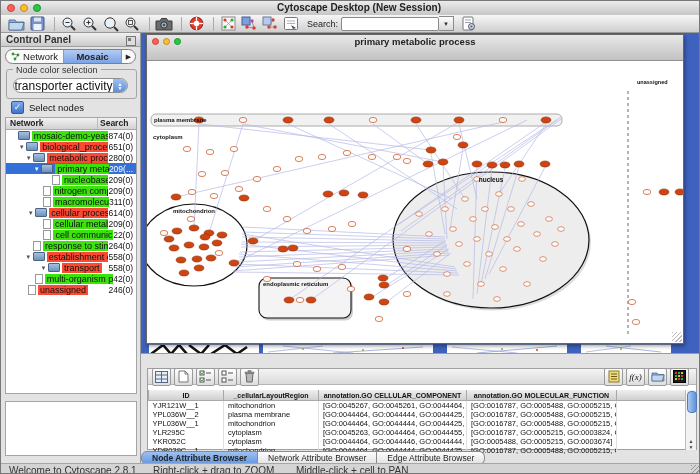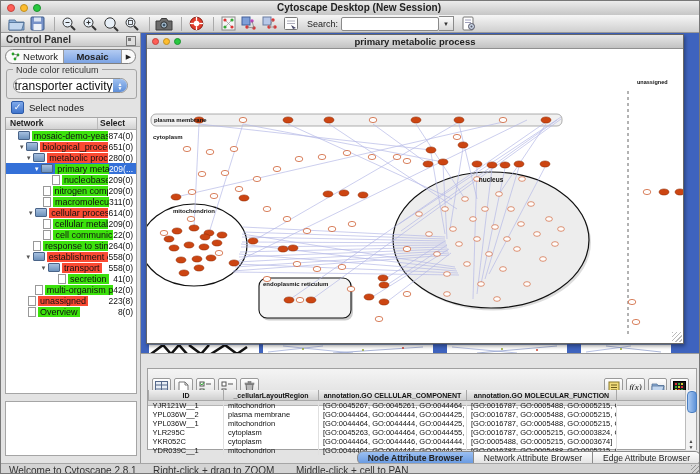--- a/index.html
+++ b/index.html
@@ -58,41 +58,41 @@
   .tlabel.green{background:#3ce20c;}
   .tlabel.red{background:#fa4a33;}
   .tcount{margin-left:auto;padding-right:3px;font-size:8.5px;color:#111;flex:none;}
   .trow.selected .tcount{color:#fff;}
   .lowerbox{position:absolute;left:4px;top:368px;width:132px;height:55px;background:#fff;border:1px solid #a5a5a5;box-sizing:border-box;}
   
   #main-area{position:absolute;left:140px;top:32px;width:560px;height:320px;background:#3e63be;overflow:hidden;}
   .frag{position:absolute;top:311px;height:9px;background:#fff;border-top:1px solid #8899bb;}
   .fragbar{position:absolute;top:309px;height:11px;background:#3e63be;}
   #net-window{position:absolute;left:5px;top:1px;width:538px;height:310px;background:#fff;border:1px solid #666;box-shadow:1px 2px 4px rgba(0,0,0,.4);box-sizing:border-box;}
-  .inner-titlebar{position:absolute;left:0;top:0;width:100%;height:14px;background:linear-gradient(#e8e8e8,#c2c2c2);border-bottom:1px solid #909090;box-sizing:border-box;}
+  .inner-titlebar{position:absolute;left:0;top:0;width:100%;height:26px;background:linear-gradient(#e8e8e8,#c2c2c2);border-bottom:1px solid #909090;box-sizing:border-box;}
   .inner-titlebar .title{position:absolute;left:0;right:0;top:1px;text-align:center;font-weight:bold;font-size:9.5px;color:#222;}
   .inner-lights{position:absolute;left:5px;top:3px;display:flex;gap:4px;}
   .inner-lights .light{width:7px;height:7px;}
   #net-canvas{position:absolute;left:0;top:14px;width:536px;height:294px;}
   .grip{position:absolute;right:1px;bottom:1px;width:10px;height:10px;
     background:repeating-linear-gradient(135deg,#bbb 0 1px,transparent 1px 3px);}
   
   #data-panel{position:absolute;left:140px;top:352px;width:560px;height:110px;background:#e3e3e3;box-sizing:border-box;border-top:1px solid #9a9a9a;}
   .dp-box{position:absolute;left:6px;top:14px;width:550px;height:82px;background:#fff;border:1px solid #a0a0a0;box-sizing:border-box;}
-  .dp-toolbar{position:absolute;left:0;top:0;width:100%;height:37px;background:linear-gradient(#f4f4f4,#dadada);border-bottom:1px solid #b5b5b5;display:flex;align-items:center;padding:0 4px;box-sizing:border-box;}
+  .dp-toolbar{position:absolute;left:0;top:0;width:100%;height:16px;background:linear-gradient(#f4f4f4,#dadada);border-bottom:1px solid #b5b5b5;display:flex;align-items:center;padding:0 4px;box-sizing:border-box;}
   .dp-btn{width:17px;height:16px;border:1px solid #9a9a9a;border-radius:2px;background:linear-gradient(#fff,#ddd);margin-right:3px;display:flex;align-items:center;justify-content:center;}
   .dp-spacer{flex:1;}
   table.dtable{position:absolute;left:0;top:21px;width:538px;border-collapse:collapse;table-layout:fixed;font-size:7.5px;}
   table.dtable th{height:10px;background:linear-gradient(#efefef,#cfcfcf);border:1px solid #a8a8a8;border-top:none;font-size:7px;font-weight:bold;text-align:center;overflow:hidden;white-space:nowrap;padding:0;}
   table.dtable td{height:8px;border-right:1px solid #e0e0e0;padding:0 0 0 4px;white-space:nowrap;overflow:hidden;color:#111;}
   td.idcol{font-weight:normal;}
   .vscroll{position:absolute;right:0;top:21px;width:11px;height:60px;background:#f2f2f2;border-left:1px solid #bbb;box-sizing:border-box;}
   .vthumb{position:absolute;left:1px;top:1px;width:8px;height:20px;border-radius:4px;background:linear-gradient(90deg,#a9c9f2,#5d92d9);border:1px solid #4a7ec0;}
   .varrows{position:absolute;left:0;bottom:0;width:100%;font-size:5px;color:#444;text-align:center;line-height:6px;}
-  .dp-tabs{position:absolute;left:0;top:97px;width:100%;display:flex;justify-content:flex-end;}
+  .dp-tabs{position:absolute;left:0;top:97px;width:100%;display:flex;justify-content:flex-start;}
   .dp-tab{height:12px;line-height:12px;padding:0 10px;border:1px solid #8a8a8a;border-left:none;background:linear-gradient(#fdfdfd,#e2e2e2);font-size:8.5px;color:#222;}
   .dp-tab:first-child{border-left:1px solid #8a8a8a;border-radius:6px 0 0 6px;}
   .dp-tab:last-child{border-radius:0 6px 6px 0;}
   .dp-tab.selected{background:linear-gradient(#9cc0f2,#6698e0);font-weight:bold;}
   
   #status-bar{position:absolute;left:0;top:462px;width:700px;height:12px;background:#d4d4d4;border-top:1px solid #a6a6a6;box-sizing:border-box;}
   #status-bar span{position:absolute;top:1px;font-size:10px;color:#333;}
   .app-grip{position:absolute;right:1px;bottom:1px;width:9px;height:9px;
     background:repeating-linear-gradient(135deg,#999 0 1px,transparent 1px 3px);}
   svg{display:block;}
@@ -242,37 +242,37 @@
             <line x1="7" y1="3" x2="4" y2="7" stroke="#555" stroke-width="0.6"></line>
           </svg>
         <span>Network</span>
       </div>
       <div class="cp-tab selected">
         <span>Mosaic</span>
       </div>
       <div class="cp-tab-arrow">▶</div>
     </div>
     <div class="groupbox">
-      <span class="gb-label">Node color reticulum</span>
+      <span class="gb-label">Node color selection</span>
       <div class="dropdown">
         <span class="dd-text">transporter activity</span>
         <span class="dd-cap">
             <span>▲</span>
             <span>▼</span>
           </span>
       </div>
     </div>
     <div class="checkrow">
       <div class="checkbox">✓</div>
       <span class="checklabel">Select nodes</span>
     </div>
     <div class="treebox">
       <div class="tree-header">
         <span class="th-net">Network</span>
-        <span class="th-nodes">Select</span>
+        <span class="th-nodes">Search</span>
       </div>
       <div id="tree-list">
           <div class="trow">
             <span class="sp" style="width: 3px;"></span>
             <span class="tarrow"></span>
             <span class="ticon folder"></span>
             <span class="tlabel green">mosaic-demo-yeast</span>
             <span class="tcount">874(0)</span>
           </div>
           <div class="trow">
@@ -353,46 +353,32 @@
             <span class="tcount">558(0)</span>
           </div>
           <div class="trow">
             <span class="sp" style="width: 33px;"></span>
             <span class="tarrow">▼</span>
             <span class="ticon folder"></span>
             <span class="tlabel red">transport</span>
             <span class="tcount">558(0)</span>
           </div>
           <div class="trow">
-            <span class="sp" style="width: 43px;"></span>
-            <span class="tarrow"></span>
-            <span class="ticon file"></span>
-            <span class="tlabel green">secretion</span>
-            <span class="tcount">41(0)</span>
-          </div>
-          <div class="trow">
             <span class="sp" style="width: 23px;"></span>
             <span class="tarrow"></span>
             <span class="ticon file"></span>
             <span class="tlabel green">multi-organism pro</span>
             <span class="tcount">42(0)</span>
           </div>
           <div class="trow">
             <span class="sp" style="width: 13px;"></span>
             <span class="tarrow"></span>
             <span class="ticon file"></span>
             <span class="tlabel red">unassigned</span>
-            <span class="tcount">223(8)</span>
-          </div>
-          <div class="trow">
-            <span class="sp" style="width: 13px;"></span>
-            <span class="tarrow"></span>
-            <span class="ticon file"></span>
-            <span class="tlabel green">Overview</span>
-            <span class="tcount">8(0)</span>
+            <span class="tcount">246(0)</span>
           </div>
         </div>
     </div>
     <div class="lowerbox"></div>
   </div>
 
   <div id="main-area">
 
     <div class="frag" style="left:8px;width:110px;">
       <svg width="110" height="9" viewBox="0 0 110 9">

